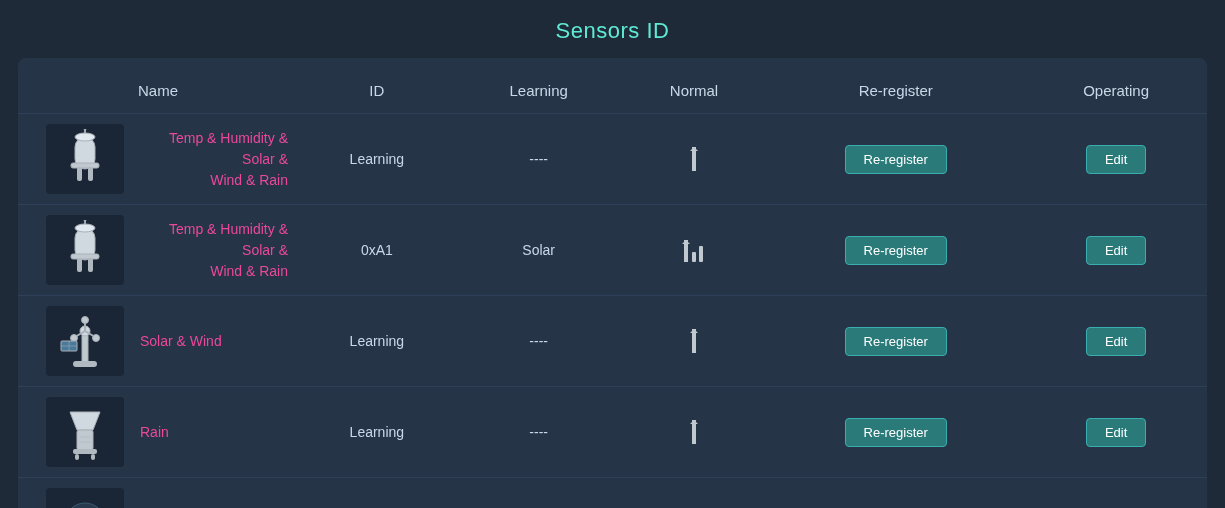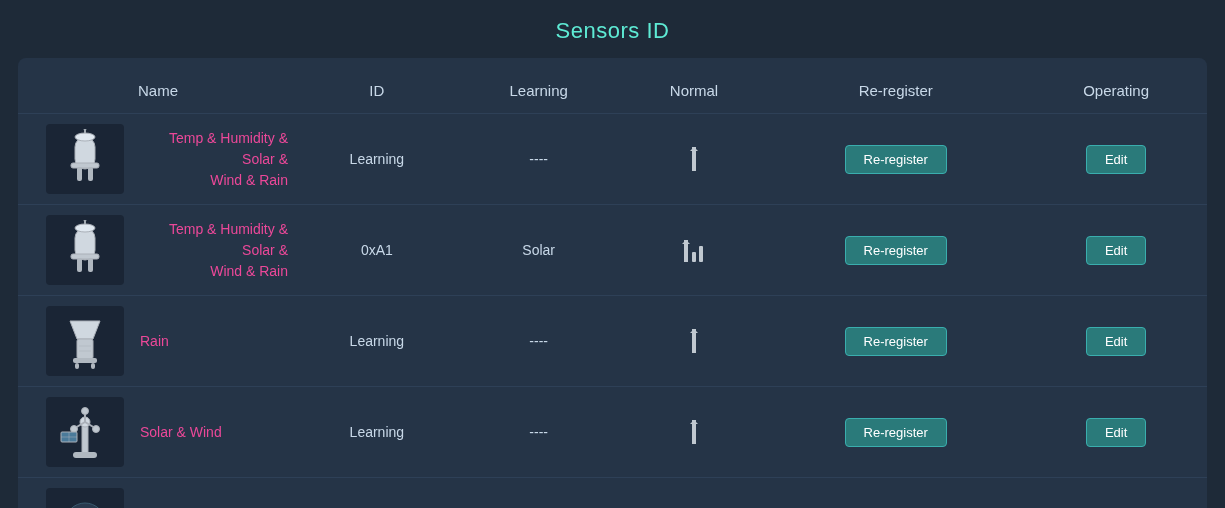--- a/index.html
+++ b/index.html
@@ -199,34 +199,40 @@
       <td>
         <button class="action-btn">Edit</button>
       </td>
     </tr>
         <tr>
       <td>
         <div class="name-cell">
           <div class="sensor-thumb">
             <svg viewBox="0 0 60 60" class="sensor-svg" xmlns="http://www.w3.org/2000/svg">
 
-        <polygon points="15,10 45,10 38,28 22,28" fill="#d0d8e0" stroke="#aab0b8" stroke-width="1"></polygon>
-
-        <rect x="22" y="28" width="16" height="20" rx="2" fill="#c0c8d0" stroke="#aab0b8" stroke-width="1"></rect>
-
-        <rect x="18" y="47" width="24" height="5" rx="2" fill="#b0b8c0"></rect>
-
-        <rect x="20" y="52" width="4" height="6" rx="2" fill="#b0b8c0"></rect>
-        <rect x="36" y="52" width="4" height="6" rx="2" fill="#b0b8c0"></rect>
-
-        <line x1="24" y1="35" x2="36" y2="35" stroke="#aab0b8" stroke-width="0.5"></line>
-        <line x1="24" y1="40" x2="36" y2="40" stroke="#aab0b8" stroke-width="0.5"></line>
-      </svg>
-          </div>
-          <span class="sensor-label">Rain</span>
+        <rect x="27" y="15" width="6" height="38" rx="3" fill="#c0c8d0" stroke="#aab0b8" stroke-width="1"></rect>
+
+        <rect x="18" y="50" width="24" height="6" rx="3" fill="#b0b8c0"></rect>
+
+        <circle cx="30" cy="20" r="5" fill="#d0d8e0" stroke="#aab0b8" stroke-width="1"></circle>
+
+        <line x1="30" y1="20" x2="30" y2="10" stroke="#aab0b8" stroke-width="2"></line>
+        <line x1="30" y1="20" x2="40" y2="26" stroke="#aab0b8" stroke-width="2"></line>
+        <line x1="30" y1="20" x2="20" y2="26" stroke="#aab0b8" stroke-width="2"></line>
+
+        <circle cx="30" cy="9" r="3.5" fill="#c0c8d0" stroke="#aab0b8" stroke-width="1"></circle>
+        <circle cx="41" cy="27" r="3.5" fill="#c0c8d0" stroke="#aab0b8" stroke-width="1"></circle>
+        <circle cx="19" cy="27" r="3.5" fill="#c0c8d0" stroke="#aab0b8" stroke-width="1"></circle>
+
+        <rect x="6" y="30" width="16" height="10" rx="1" fill="#4a7a9a" stroke="#aab0b8" stroke-width="1"></rect>
+        <line x1="6" y1="35" x2="22" y2="35" stroke="#aab0b8" stroke-width="0.5"></line>
+        <line x1="14" y1="30" x2="14" y2="40" stroke="#aab0b8" stroke-width="0.5"></line>
+      </svg>
+          </div>
+          <span class="sensor-label">Solar &amp; Wind</span>
         </div>
       </td>
       <td>Learning</td>
       <td>----</td>
       <td>
         <div style="display:flex;justify-content:center;align-items:center;">
           <svg width="24" height="28" viewBox="0 0 24 28" xmlns="http://www.w3.org/2000/svg">
         <polygon points="12,2 14,2 14,26 10,26 10,2" fill="#c0c8d0"></polygon>
         <polygon points="12,2 16,6 8,6" fill="#c0c8d0"></polygon>
       </svg>
@@ -238,40 +244,34 @@
       <td>
         <button class="action-btn">Edit</button>
       </td>
     </tr>
         <tr>
       <td>
         <div class="name-cell">
           <div class="sensor-thumb">
             <svg viewBox="0 0 60 60" class="sensor-svg" xmlns="http://www.w3.org/2000/svg">
 
-        <rect x="27" y="15" width="6" height="38" rx="3" fill="#c0c8d0" stroke="#aab0b8" stroke-width="1"></rect>
-
-        <rect x="18" y="50" width="24" height="6" rx="3" fill="#b0b8c0"></rect>
-
-        <circle cx="30" cy="20" r="5" fill="#d0d8e0" stroke="#aab0b8" stroke-width="1"></circle>
-
-        <line x1="30" y1="20" x2="30" y2="10" stroke="#aab0b8" stroke-width="2"></line>
-        <line x1="30" y1="20" x2="40" y2="26" stroke="#aab0b8" stroke-width="2"></line>
-        <line x1="30" y1="20" x2="20" y2="26" stroke="#aab0b8" stroke-width="2"></line>
-
-        <circle cx="30" cy="9" r="3.5" fill="#c0c8d0" stroke="#aab0b8" stroke-width="1"></circle>
-        <circle cx="41" cy="27" r="3.5" fill="#c0c8d0" stroke="#aab0b8" stroke-width="1"></circle>
-        <circle cx="19" cy="27" r="3.5" fill="#c0c8d0" stroke="#aab0b8" stroke-width="1"></circle>
-
-        <rect x="6" y="30" width="16" height="10" rx="1" fill="#4a7a9a" stroke="#aab0b8" stroke-width="1"></rect>
-        <line x1="6" y1="35" x2="22" y2="35" stroke="#aab0b8" stroke-width="0.5"></line>
-        <line x1="14" y1="30" x2="14" y2="40" stroke="#aab0b8" stroke-width="0.5"></line>
-      </svg>
-          </div>
-          <span class="sensor-label">Solar &amp; Wind</span>
+        <polygon points="15,10 45,10 38,28 22,28" fill="#d0d8e0" stroke="#aab0b8" stroke-width="1"></polygon>
+
+        <rect x="22" y="28" width="16" height="20" rx="2" fill="#c0c8d0" stroke="#aab0b8" stroke-width="1"></rect>
+
+        <rect x="18" y="47" width="24" height="5" rx="2" fill="#b0b8c0"></rect>
+
+        <rect x="20" y="52" width="4" height="6" rx="2" fill="#b0b8c0"></rect>
+        <rect x="36" y="52" width="4" height="6" rx="2" fill="#b0b8c0"></rect>
+
+        <line x1="24" y1="35" x2="36" y2="35" stroke="#aab0b8" stroke-width="0.5"></line>
+        <line x1="24" y1="40" x2="36" y2="40" stroke="#aab0b8" stroke-width="0.5"></line>
+      </svg>
+          </div>
+          <span class="sensor-label">Rain</span>
         </div>
       </td>
       <td>Learning</td>
       <td>----</td>
       <td>
         <div style="display:flex;justify-content:center;align-items:center;">
           <svg width="24" height="28" viewBox="0 0 24 28" xmlns="http://www.w3.org/2000/svg">
         <polygon points="12,2 14,2 14,26 10,26 10,2" fill="#c0c8d0"></polygon>
         <polygon points="12,2 16,6 8,6" fill="#c0c8d0"></polygon>
       </svg>

